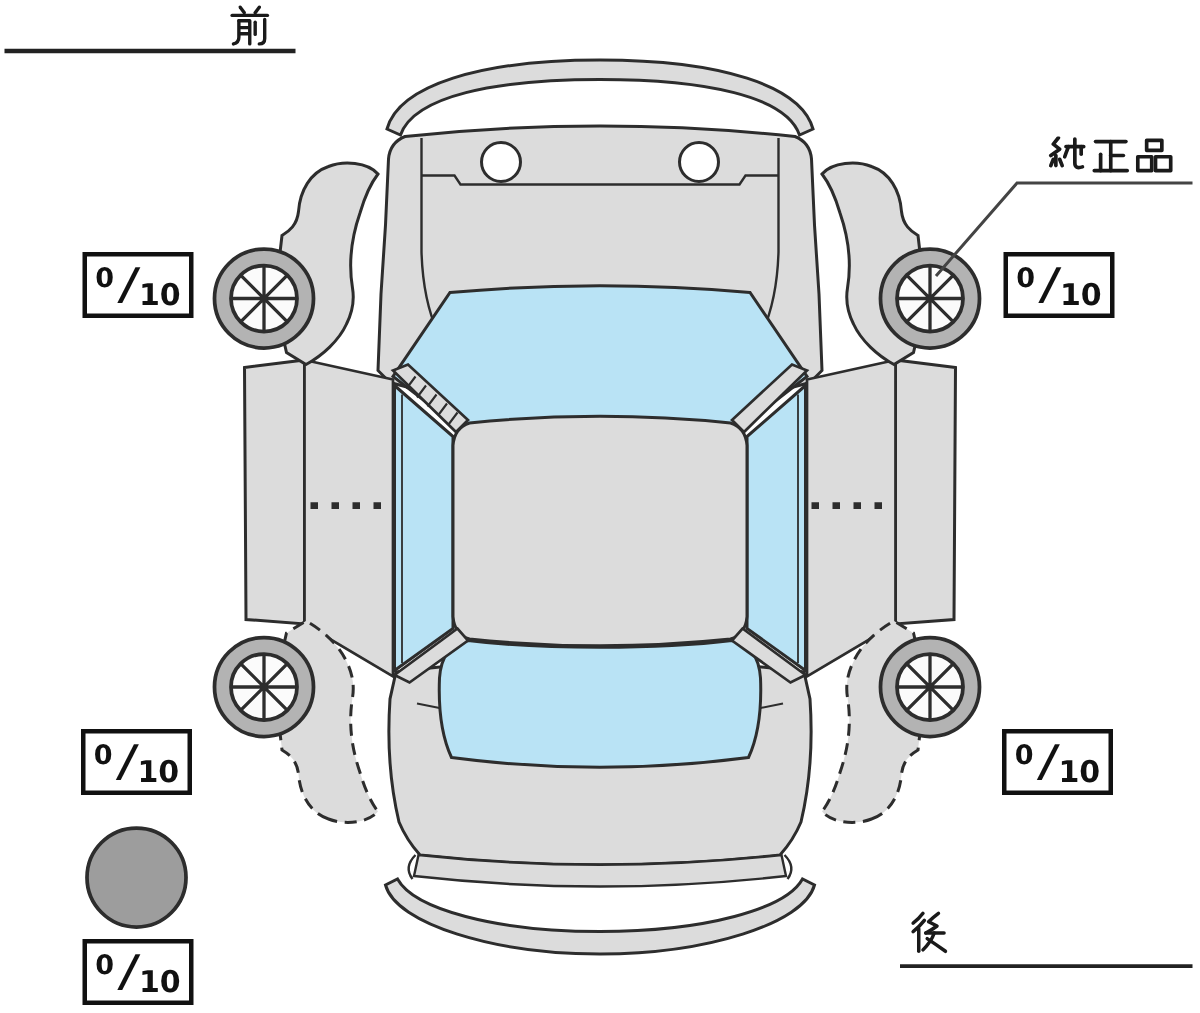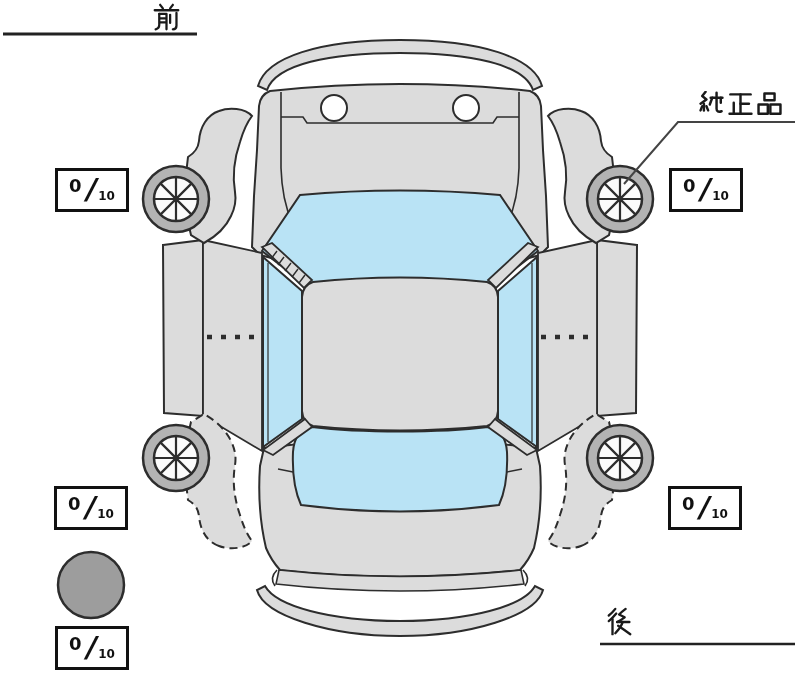--- a/index.html
+++ b/index.html
@@ -3,21 +3,21 @@
 <meta charset="utf-8">
 <style>
   html,body{margin:0;padding:0;background:#ffffff;}
   .canvas{position:relative;width:800px;height:675px;background:#ffffff;overflow:hidden;
           font-family:"DejaVu Sans","Liberation Sans",sans-serif;}
   .layer{position:absolute;left:0;top:0;width:800px;height:675px;}
   .tread-box{position:absolute;width:68px;height:38px;border:3px solid #111;background:#fff;
              display:flex;align-items:center;justify-content:center;color:#111;font-weight:bold;}
   .tread-box .num{font-size:18px;transform:translateY(-5px);}
   .tread-box .slash{font-size:29px;font-style:italic;font-weight:600;margin:0 1px 0 5px;transform:translateY(-1px);}
-  .tread-box .den{font-size:12px;transform:translateY(6px);}
+  .tread-box .den{font-size:20px;transform:translateY(6px);}
   .label{position:absolute;display:flex;gap:2px;}
   .k{display:block;}
   .k path{fill:none;stroke:#1a1a1a;stroke-linecap:round;stroke-linejoin:round;}
   .k.w25 path{stroke-width:2.5;}
   .k.w28 path{stroke-width:2.9;}
   .sr{position:absolute;opacity:0;pointer-events:none;font-size:10px;}
 </style>
 </head>
 <body>
 

